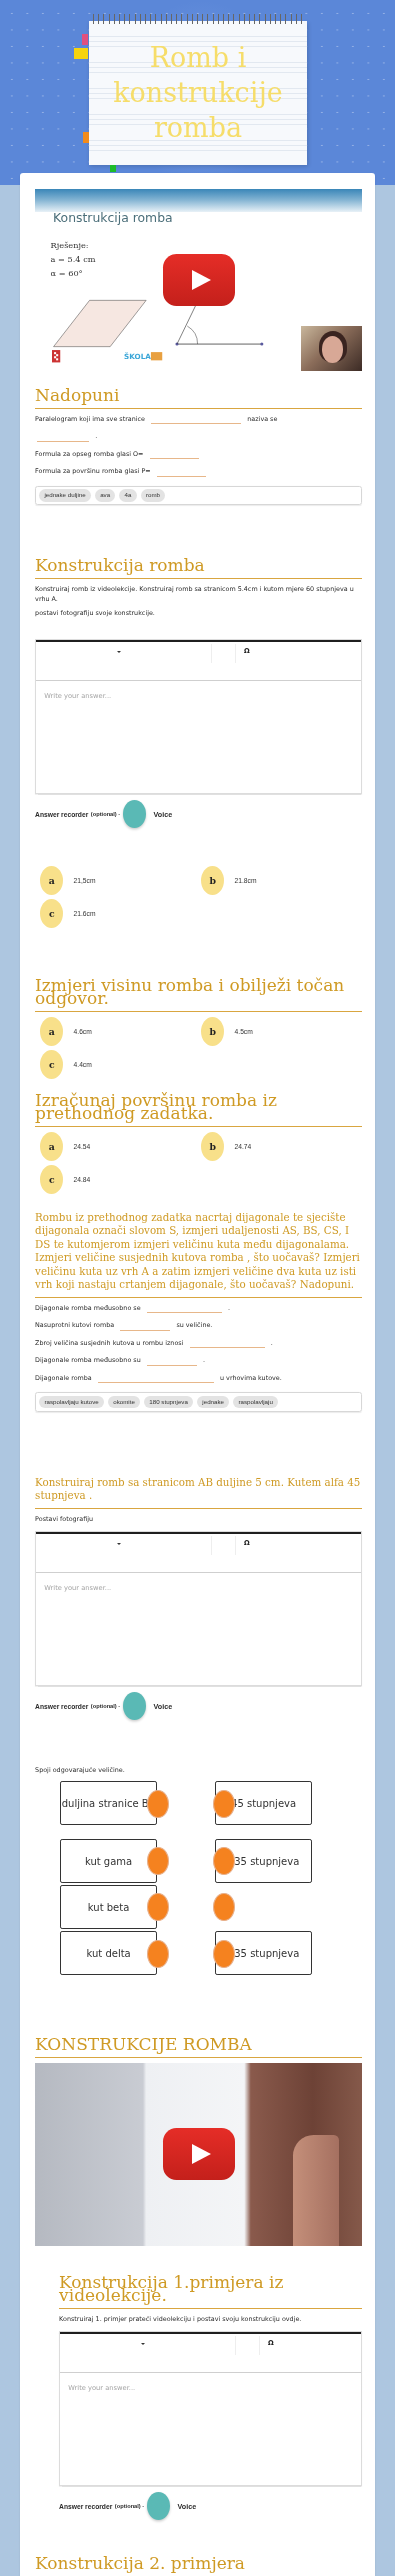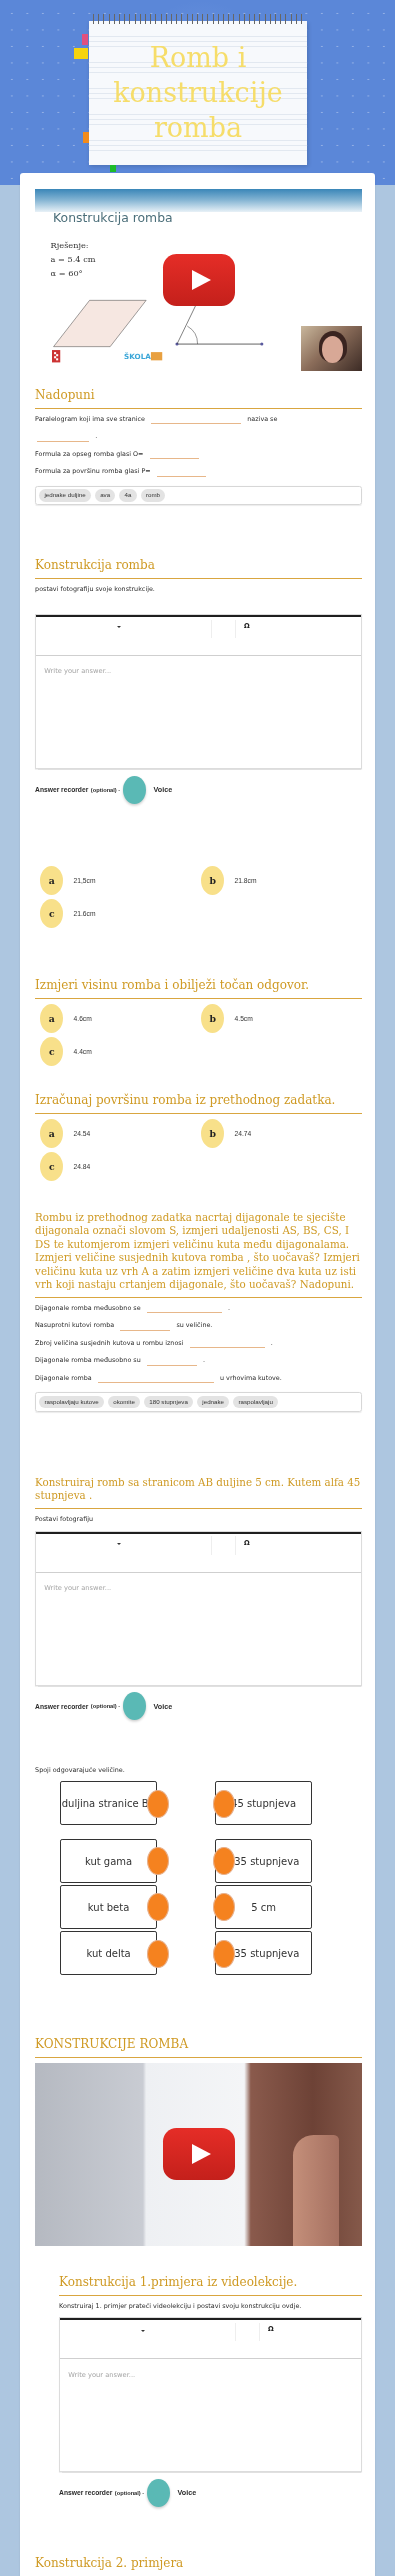--- a/index.html
+++ b/index.html
@@ -49,21 +49,21 @@
     position: absolute; left: 19.6px; top: 173px; width: 355px; height: 2890px;
     background: #ffffff;
     border-radius: 3.1px;
     box-shadow: 0 1px 2.1px rgba(0,0,0,0.1);
   }
   .content { position: absolute; left: 15.5px; width: 327px; }
 
   .sec-title {
     font-family: "DejaVu Serif", serif;
     color: #cf9a24;
-    font-size: 12px;
+    font-size: 17px;
     line-height: 13.4px;
     padding-bottom: 5.2px;
     border-bottom: 0.8px solid #d9a640;
     margin-bottom: 5.2px;
   }
   .sec-title.long { font-size: 10.3px; line-height: 13.4px; }
   .body-text { font-size: 6.4px; line-height: 10.3px; color: #2b2b2b; }
 
   .video { position: relative; width: 327px; overflow: hidden; }
   .video1 { height: 183px; background: #fff; }
@@ -211,20 +211,21 @@
     <div class="chip-bar" style="margin-top:9.3px;">
       <span class="chip">jednake duljine</span>
       <span class="chip">ava</span>
       <span class="chip">4a</span>
       <span class="chip">romb</span>
     </div>
   </div>
 
   <div class="content" style="top:386px;">
     <div class="sec-title">Konstrukcija romba</div>
+    <div class="body-text" style="margin-bottom:4.1px;">Konstruiraj romb iz videolekcije. Konstruiraj romb sa stranicom 5.4cm  i kutom mjere 60 stupnjeva u vrhu A.</div>
     <div class="body-text" style="margin-bottom:20px;">postavi fotografiju svoje konstrukcije.</div>
     <div class="editor">
       <div class="toolbar">
         <span class="tb-caret"></span>
         <span class="tb-div1"></span>
         <span class="tb-div2"></span>
         <span class="tb-omega">Ω</span>
       </div>
       <div class="answer-area">Write your answer...</div>
     </div>
@@ -360,23 +361,20 @@
       <div class="m-box left" style="top:150px">
           <span>kut delta</span>
         </div>
 
       <div class="m-box right" style="top:0">
           <span>45 stupnjeva</span>
         </div>
       <div class="m-box right" style="top:58px">
           <span>135 stupnjeva</span>
         </div>
-      <div class="m-box right" style="top:104px">
-          <span>5 cm</span>
-        </div>
       <div class="m-box right" style="top:150px">
           <span>135 stupnjeva</span>
         </div>
 
       <span class="m-dot" style="left:112px;top:8.2px"></span>
       <span class="m-dot" style="left:112px;top:66px"></span>
       <span class="m-dot" style="left:112px;top:112px"></span>
       <span class="m-dot" style="left:112px;top:159px"></span>
       <span class="m-dot" style="left:178px;top:8.2px"></span>
       <span class="m-dot" style="left:178px;top:66px"></span>

